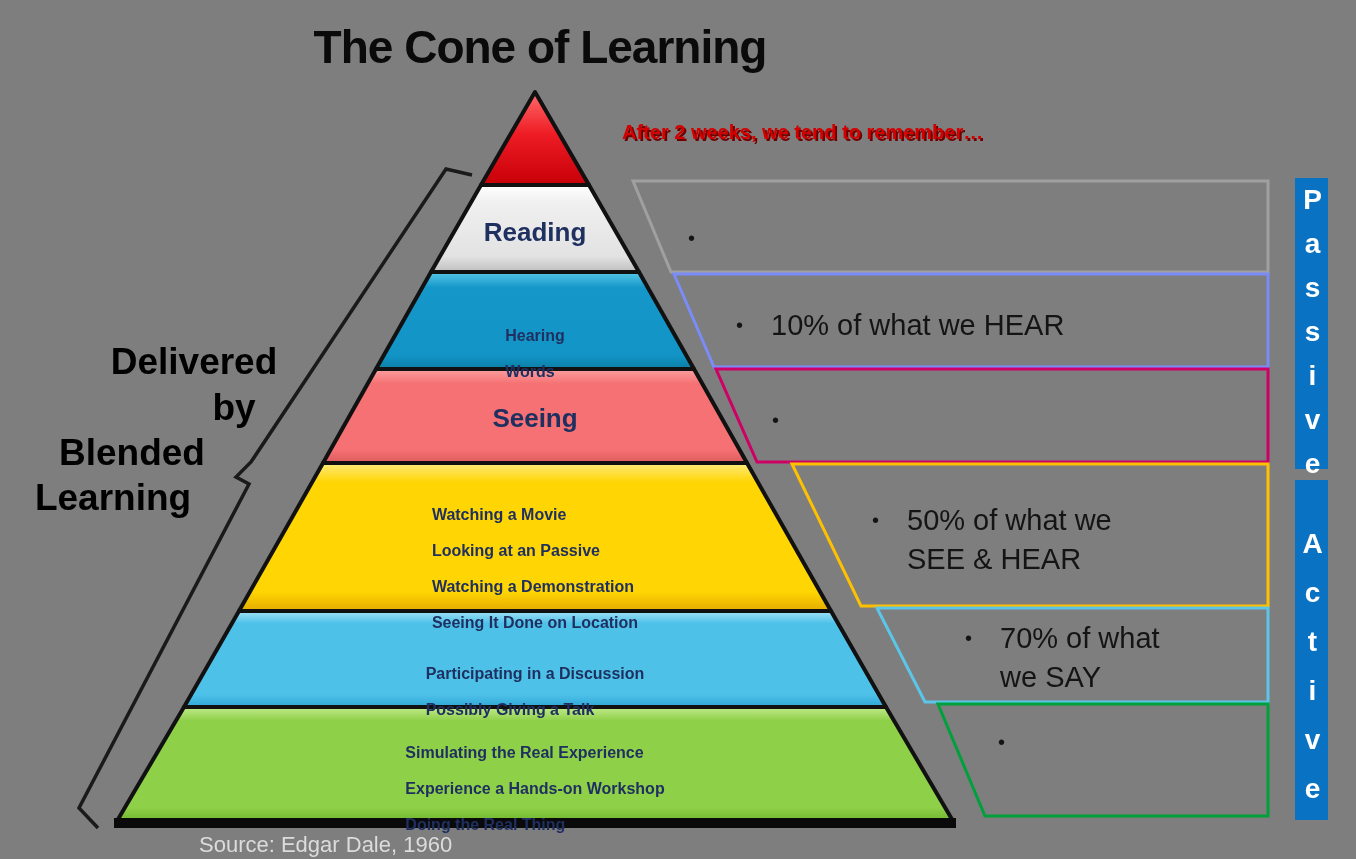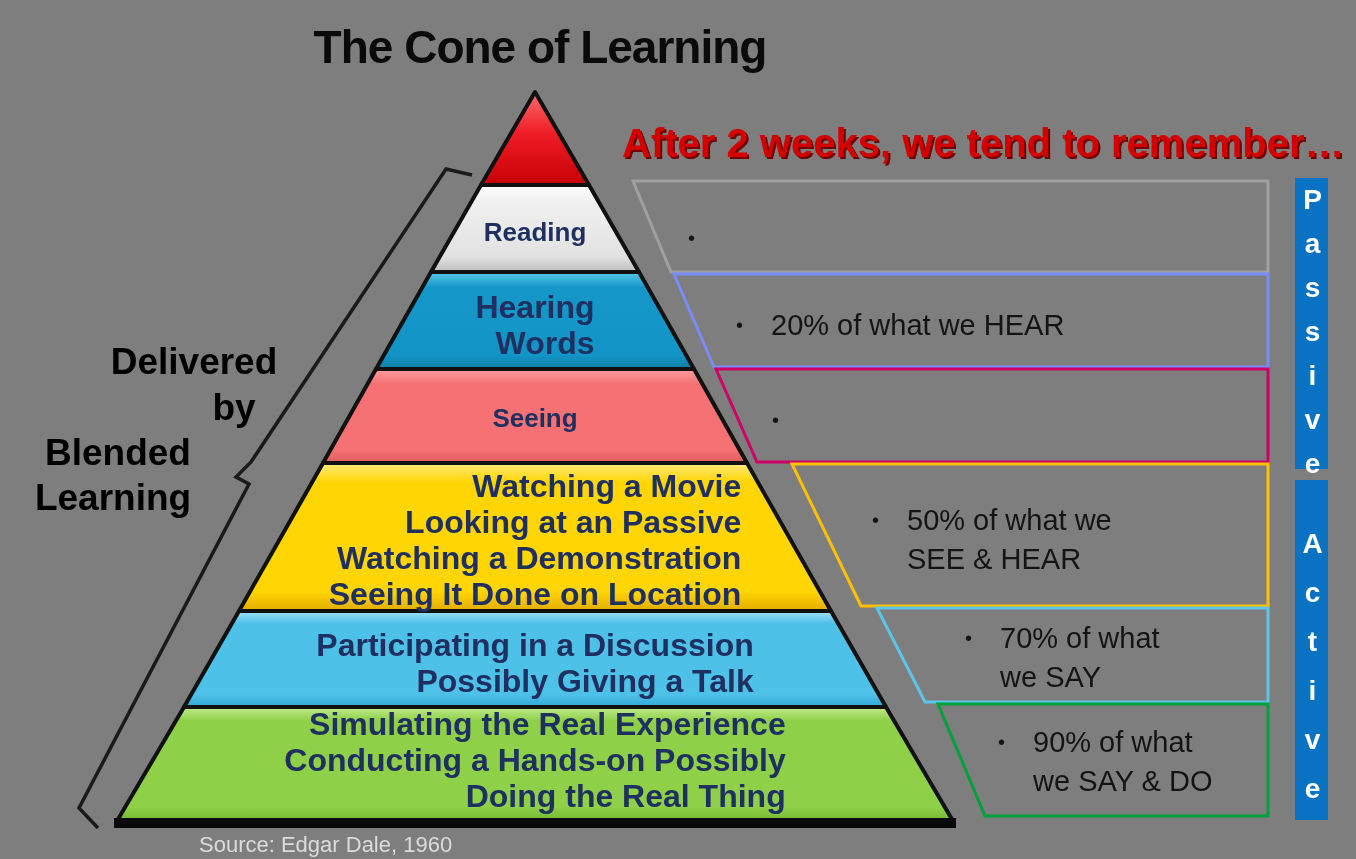--- a/index.html
+++ b/index.html
@@ -6,29 +6,29 @@
   .canvas{
     position:relative;width:1356px;height:859px;overflow:hidden;
     background:#7E7E7E;font-family:"Liberation Sans",sans-serif;
   }
   .scene{position:absolute;left:0;top:0;}
   .title{
     position:absolute;left:540px;top:20px;transform:translateX(-50%);
     font-size:46px;font-weight:bold;color:#0a0a0a;white-space:nowrap;letter-spacing:-1px;text-align:right;
   }
   .heading{
-    position:absolute;left:622px;top:121px;font-size:40px;font-weight:bold;
+    position:absolute;left:622px;top:121px;font-size:20px;font-weight:bold;
     color:#D40000;text-shadow:2px 2px 0 #6e0000;white-space:nowrap;
   }
   .layer-label{
-    position:absolute;transform:translateX(-50%);text-align:right;
+    position:absolute;transform:translateX(-50%);text-align:left;
     color:#1F3060;font-weight:bold;white-space:nowrap;
   }
   .layer-label.single{font-size:26px;line-height:34px;}
-  .layer-label.multi{font-size:32px;line-height:36px;}
+  .layer-label.multi{font-size:16px;line-height:36px;margin-top:29px;}
   .left-line{
     position:absolute;transform:translateX(-50%);font-size:37px;font-weight:bold;
     color:#000;white-space:nowrap;
   }
   .callout{
     position:absolute;display:flex;align-items:flex-start;color:#141414;
     font-size:29px;line-height:39px;white-space:nowrap;
   }
   .callout .bullet{font-size:20px;line-height:39px;margin-right:28px;}
   .strip{
@@ -107,21 +107,21 @@
     <polygon points="239,611 831,611 886,707 184,707" fill="url(#gSky)" stroke="#111" stroke-width="4" stroke-linejoin="round"></polygon>
     <polygon points="184,707 886,707 953,821 117,821" fill="url(#gGreen)" stroke="#111" stroke-width="4" stroke-linejoin="round"></polygon>
     <line x1="114" y1="823" x2="956" y2="823" stroke="#0a0a0a" stroke-width="10"></line>
   </svg>
 
   <div class="title">The Cone of Learning</div>
   <div class="heading">After 2 weeks, we tend to remember…</div>
 
   <div class="left-line" style="left:194px;top:341px">Delivered</div>
   <div class="left-line" style="left:234px;top:387px">by</div>
-  <div class="left-line" style="left:118px;top:432px">Blended</div>
+  <div class="left-line" style="left:132px;top:432px">Blended</div>
   <div class="left-line" style="left:113px;top:477px">Learning</div>
 
   <div class="layer-label single" style="left:535px;top:215px">
     <div>Reading</div>
   </div>
   <div class="layer-label multi" style="left:535px;top:289px">
     <div>Hearing</div>
     <div>Words</div>
   </div>
   <div class="layer-label single" style="left:535px;top:401px">
@@ -132,31 +132,31 @@
     <div>Looking at an Passive</div>
     <div>Watching a Demonstration</div>
     <div>Seeing It Done on Location</div>
   </div>
   <div class="layer-label multi" style="left:535px;top:627px">
     <div>Participating in a Discussion</div>
     <div>Possibly Giving a Talk</div>
   </div>
   <div class="layer-label multi" style="left:535px;top:706px">
     <div>Simulating the Real Experience</div>
-    <div>Conducting a Hands-on Possibly</div>
+    <div>Experience a Hands-on Workshop</div>
     <div>Doing the Real Thing</div>
   </div>
 
   <div class="callout" style="left:688px;top:219px">
     <span class="bullet">•</span>
   </div>
   <div class="callout" style="left:736px;top:306px">
     <span class="bullet">•</span>
     <div>
-      <div>20% of what we HEAR</div>
+      <div>10% of what we HEAR</div>
     </div>
   </div>
   <div class="callout" style="left:772px;top:401px">
     <span class="bullet">•</span>
   </div>
   <div class="callout" style="left:872px;top:501px">
     <span class="bullet">•</span>
     <div>
       <div>50% of what we</div>
       <div>SEE &amp; HEAR</div>
@@ -164,24 +164,20 @@
   </div>
   <div class="callout" style="left:965px;top:619px">
     <span class="bullet">•</span>
     <div>
       <div>70% of what</div>
       <div>we SAY</div>
     </div>
   </div>
   <div class="callout" style="left:998px;top:723px">
     <span class="bullet">•</span>
-    <div>
-      <div>90% of what</div>
-      <div>we SAY &amp; DO</div>
-    </div>
   </div>
 
   <div class="strip passive">Passive</div>
   <div class="strip active">Active</div>
 
   <div class="source">Source: Edgar Dale, 1960</div>
 
 </div>
 
 </body></html>

